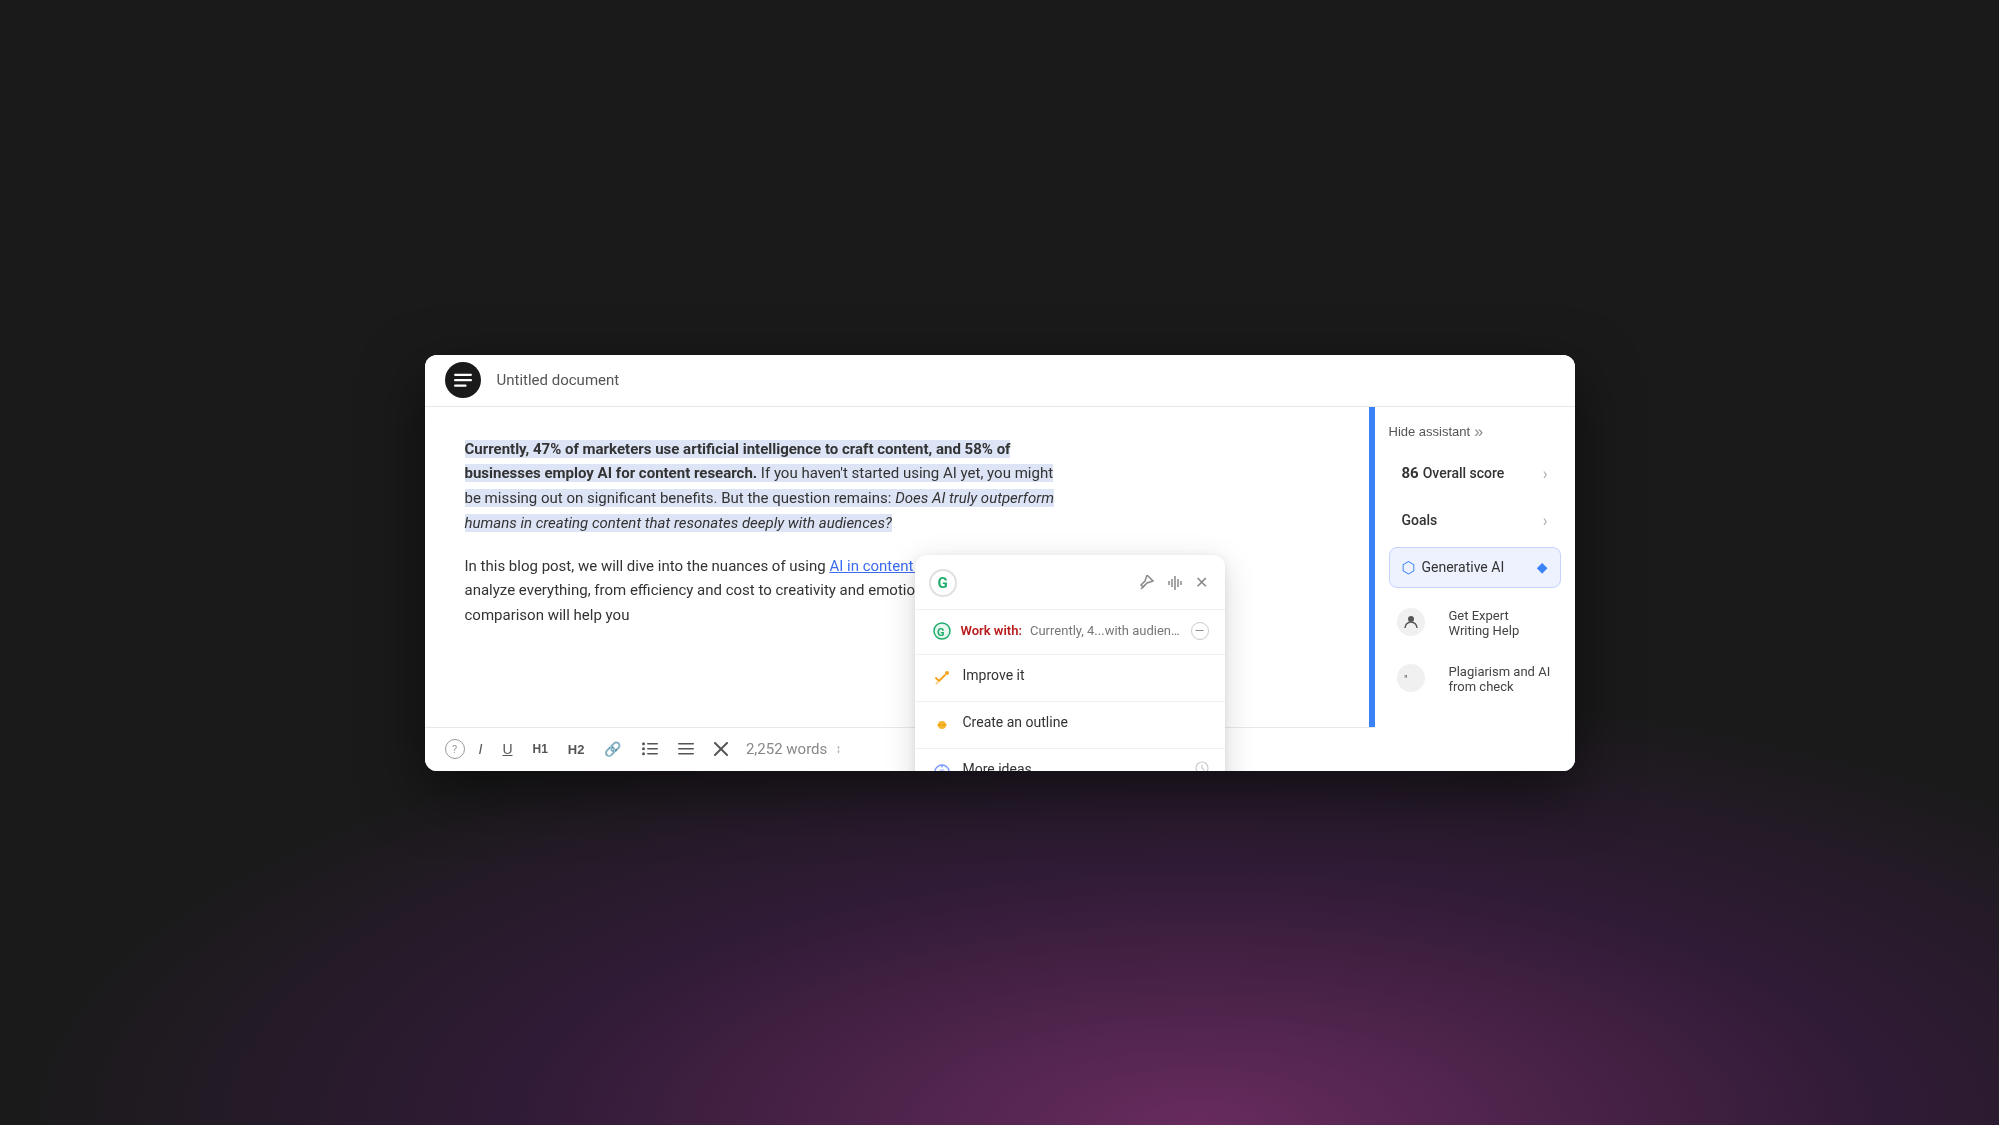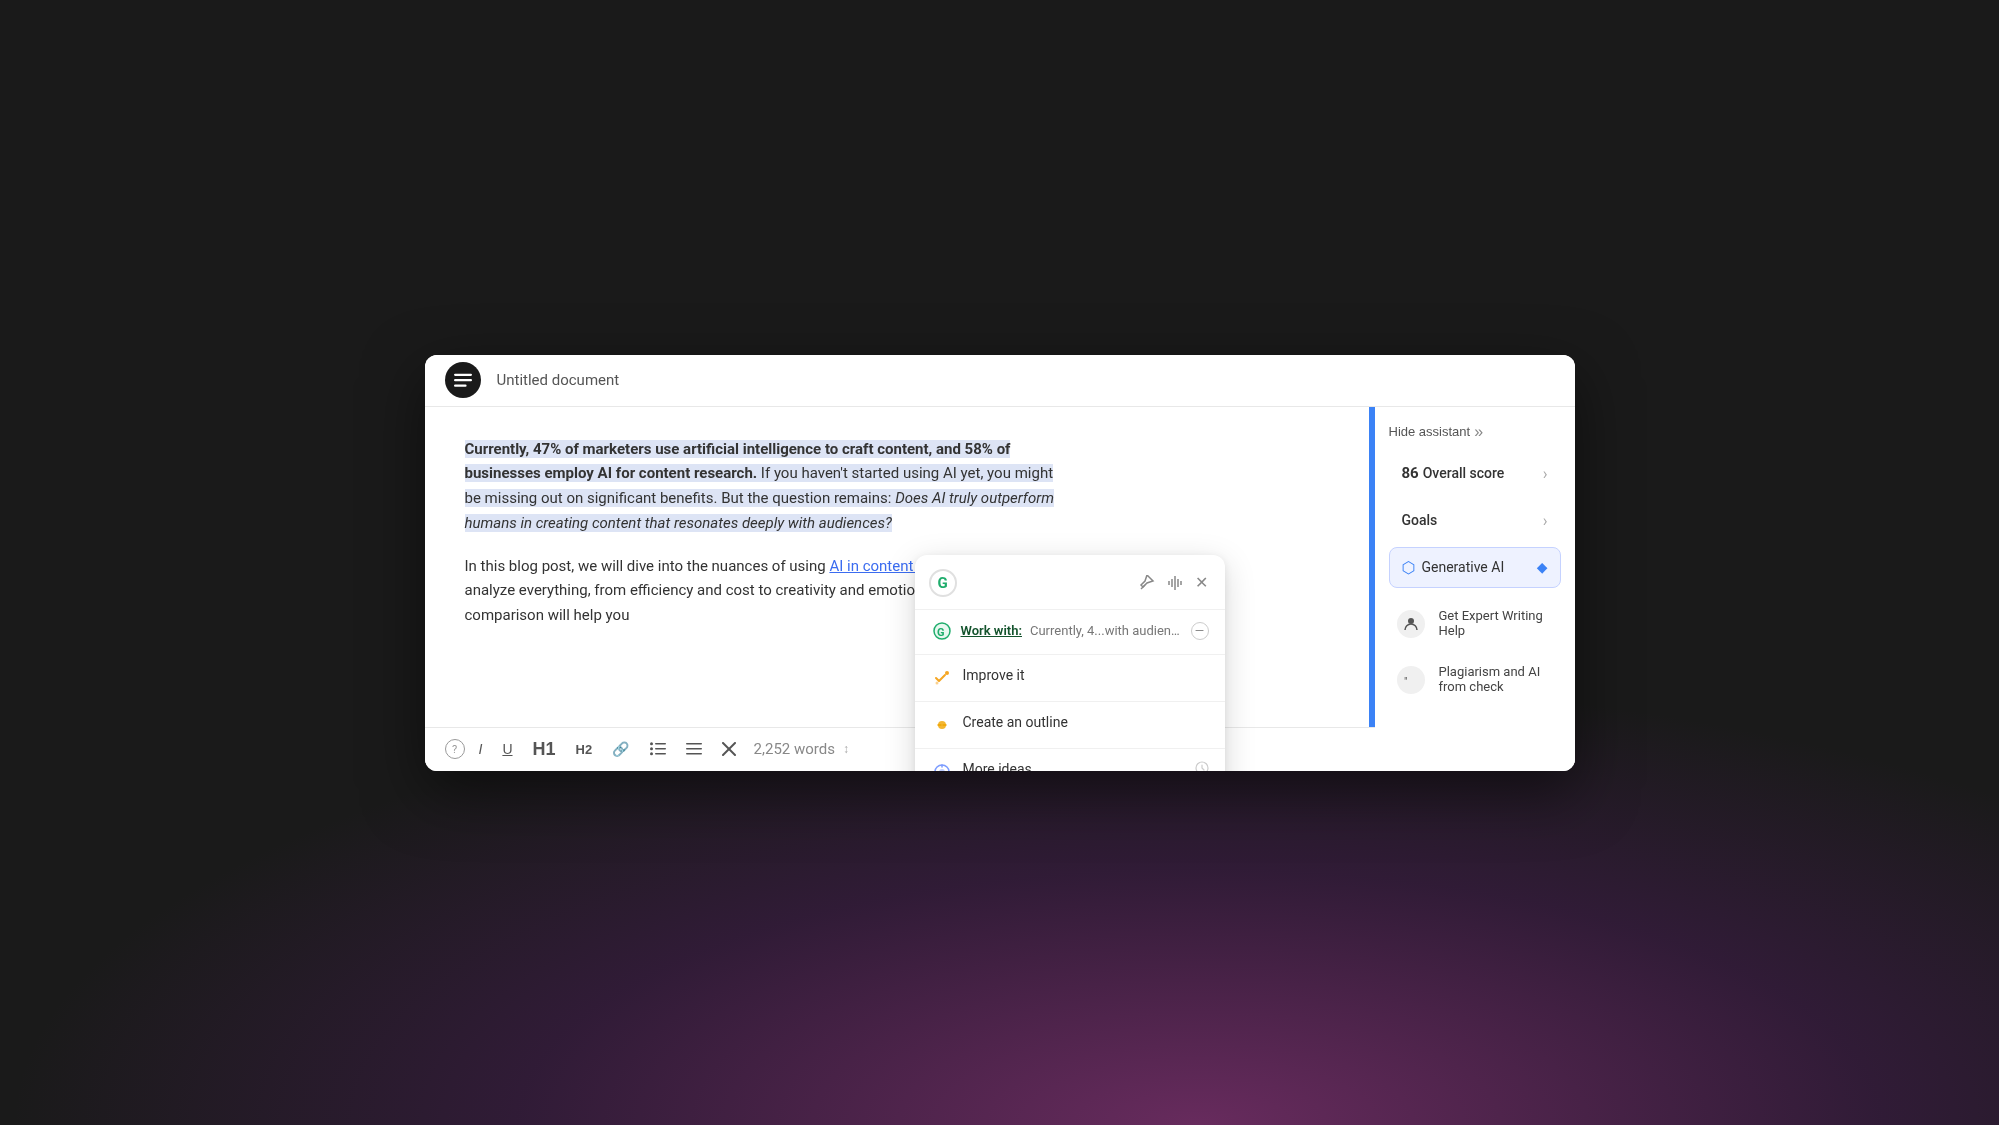--- a/index.html
+++ b/index.html
@@ -143,21 +143,21 @@
       font-size: 14px;
       color: #555;
       font-style: normal;
       font-weight: normal;
       display: flex;
       align-items: center;
       justify-content: center;
     }
     .toolbar-btn.italic { font-style: italic; }
     .toolbar-btn.underline { text-decoration: underline; }
-    .toolbar-btn.h1 { font-weight: 700; font-size: 18px; }
+    .toolbar-btn.h1 { font-weight: 700; font-size: 12px; }
     .toolbar-btn.h2 { font-weight: 700; font-size: 13px; }
 
     .word-count {
       font-size: 15px;
       color: #888;
       margin-left: 4px;
     }
 
     .help-icon {
       width: 20px;
@@ -230,22 +230,22 @@
       background: #eef2ff;
       border: 1.5px solid #c5d2ff;
       margin-bottom: 4px;
     }
 
     .gen-ai-btn .left { display: flex; align-items: center; gap: 6px; }
     .gen-ai-icon { font-size: 16px; color: #3b82f6; }
 
     .sidebar-help-item {
       display: flex;
-      align-items: flex-end;
-      gap: 14px;
+      align-items: flex-start;
+      gap: 24px;
       padding: 10px 8px;
       border-radius: 8px;
       cursor: pointer;
       font-size: 13px;
       color: #444;
       margin-top: 4px;
     }
 
     .sidebar-help-icon {
       width: 28px;
@@ -322,23 +322,22 @@
       display: flex;
       align-items: center;
       padding: 10px 16px;
       font-size: 13px;
       color: #555;
       gap: 8px;
     }
 
     .work-with-label {
       font-weight: 600;
-      color: #14532d;
+      color: #b91c1c;
       white-space: nowrap;
-      text-decoration: underline;
     }
 
     .work-with-text {
       color: #777;
       flex: 1;
       overflow: hidden;
       text-overflow: ellipsis;
       white-space: nowrap;
     }
 

